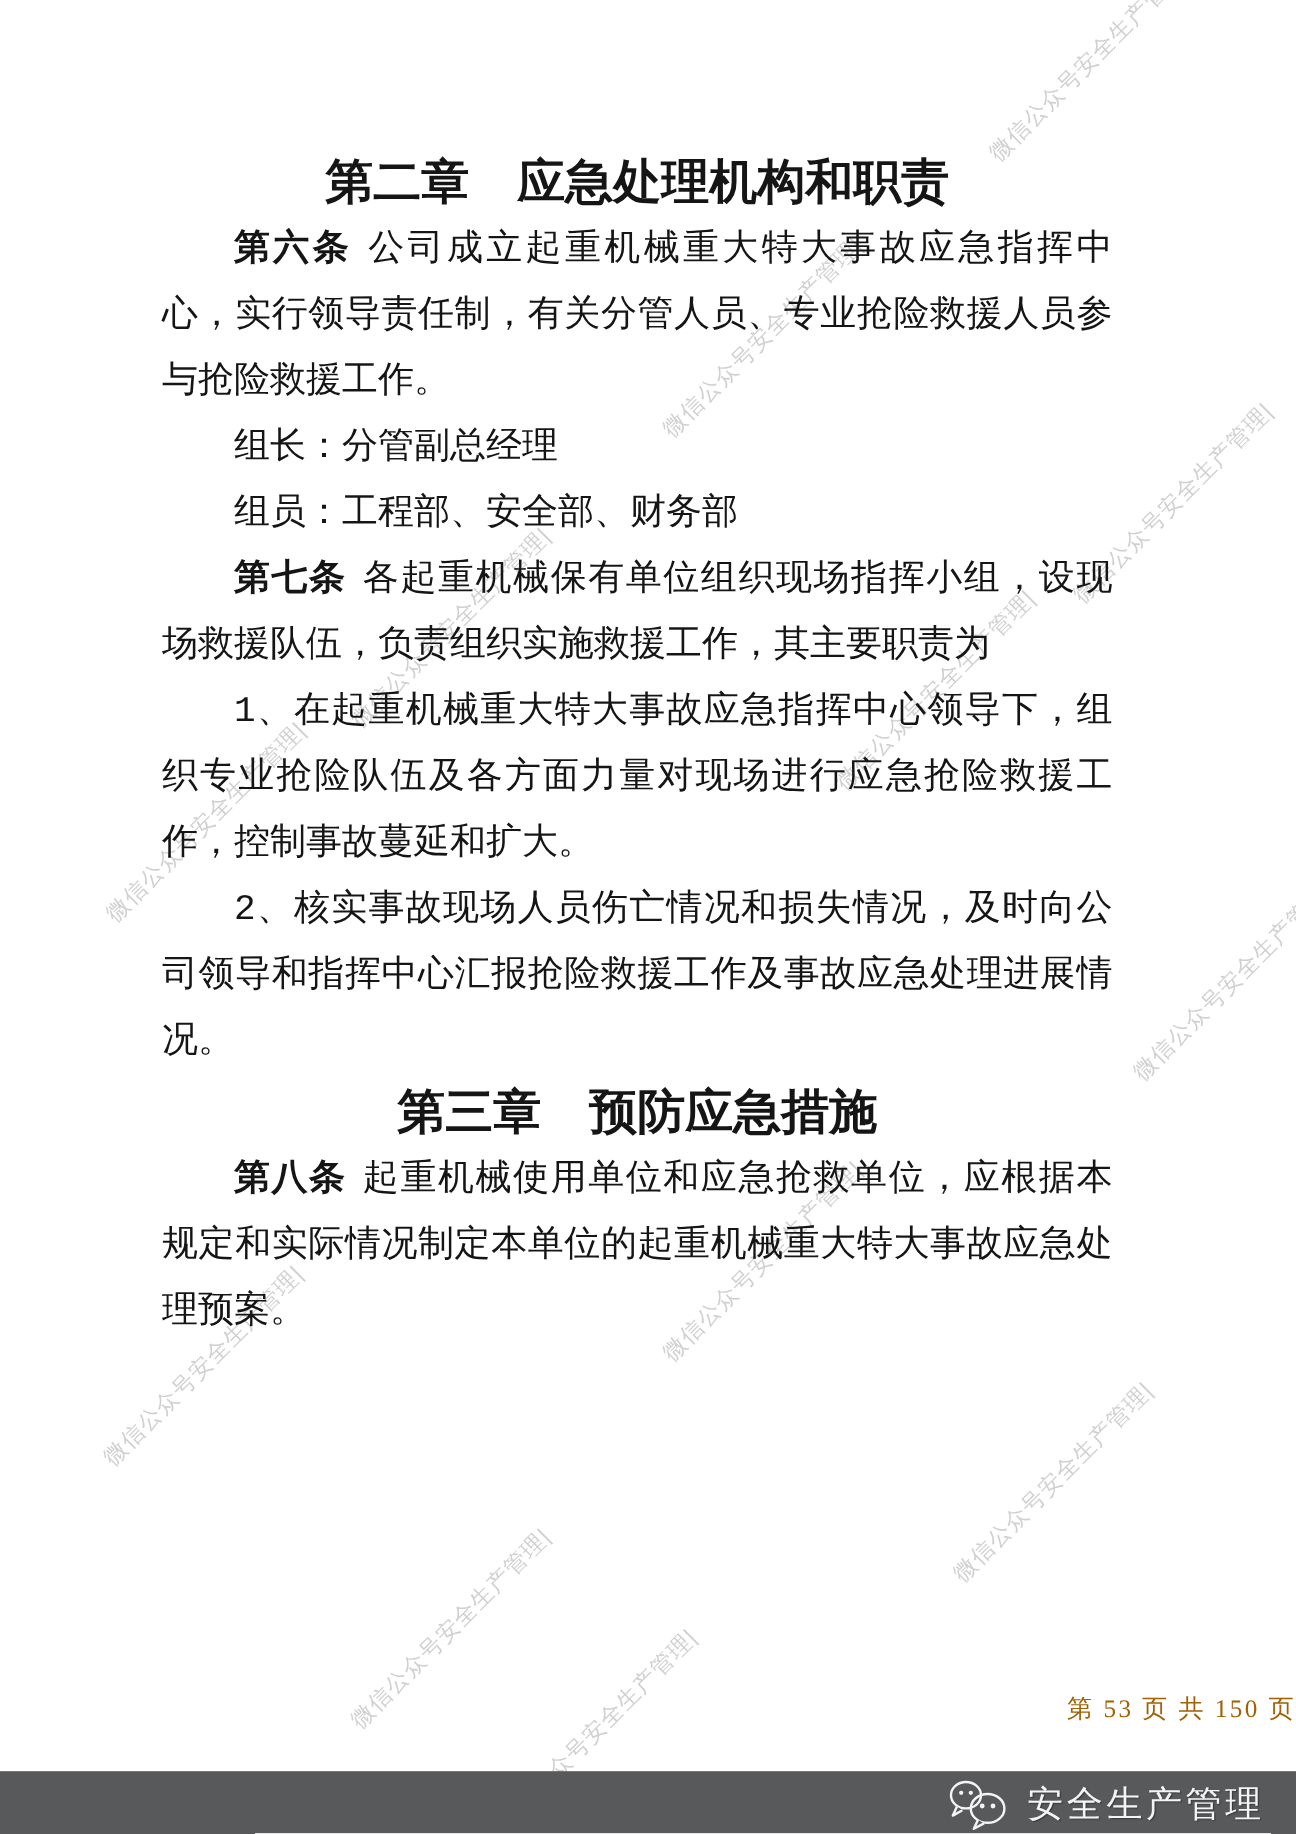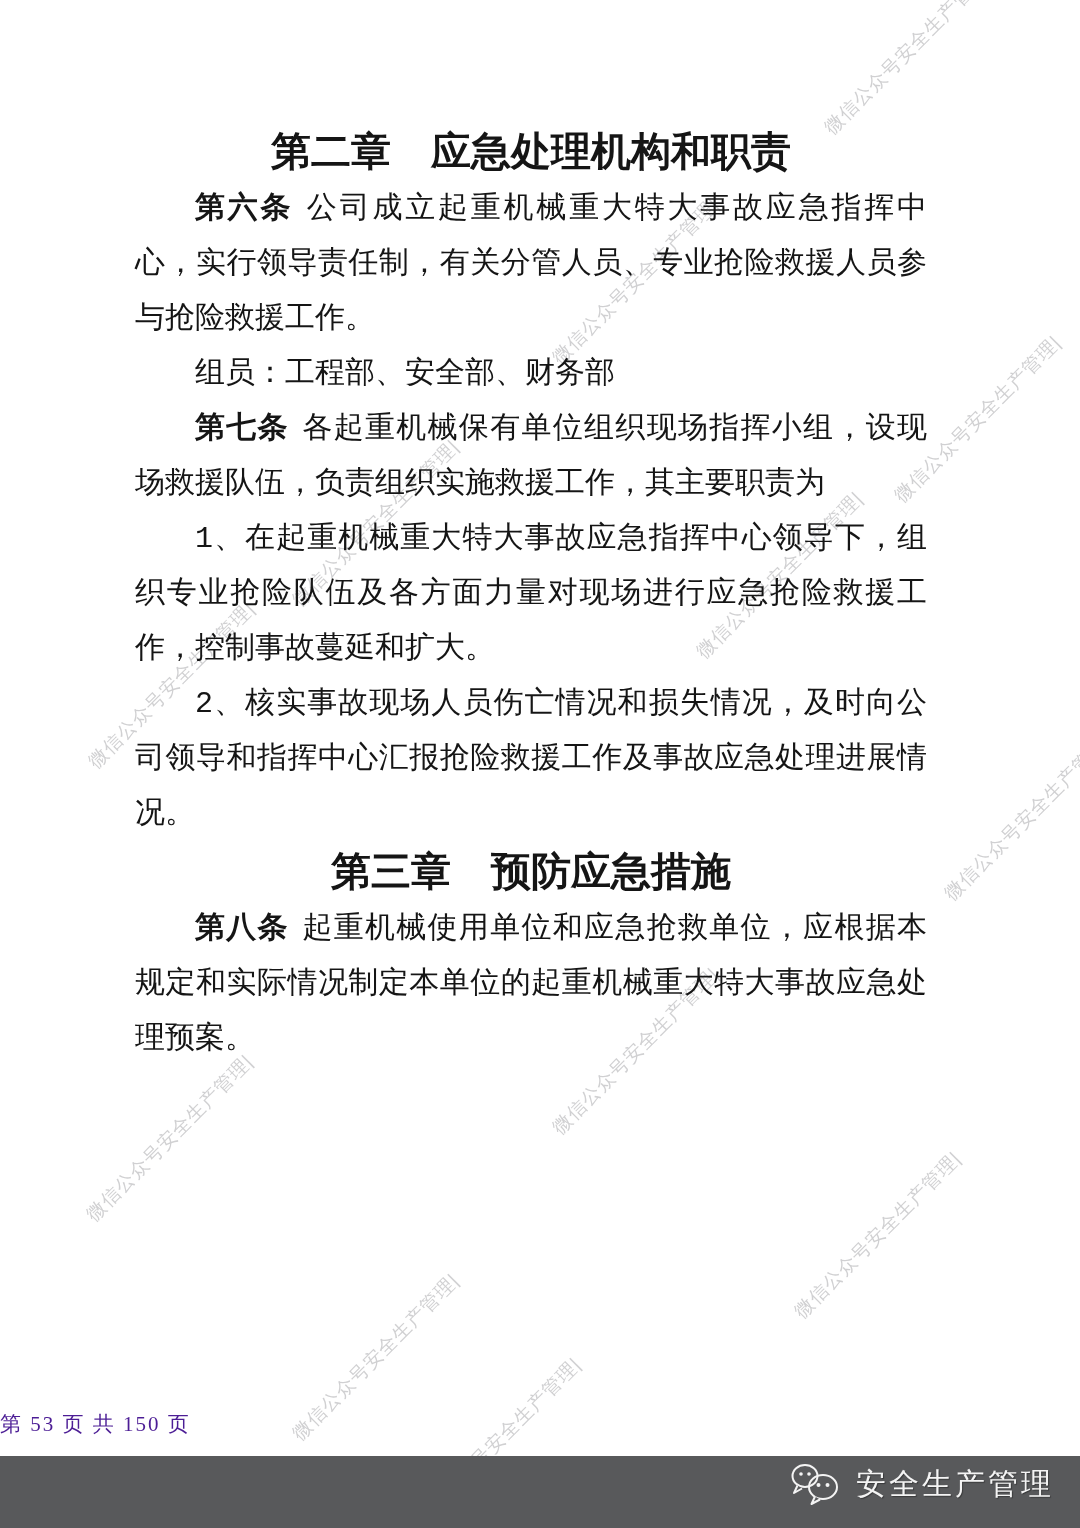--- a/index.html
+++ b/index.html
@@ -60,31 +60,31 @@
     text-indent:2em;
     font-family:Liberation Mono, monospace;
   }
   .article-label{font-weight:700;margin-right:.45em;}
 
   
   .page-num{
     position:absolute;
     left:0;right:0;top:1410px;
     z-index:2;
-    text-align:left;
+    text-align:right;
     font-size:21px;
     letter-spacing:2px;
-    color:#4c1d95;
+    color:#a16207;
   }
 
   
   .brand-bar{
     position:absolute;
     left:0;bottom:0;
-    width:100%;height:72px;
+    width:100%;height:52px;
     background:#58595b;
     z-index:3;
     box-sizing:border-box;
     display:flex;
     justify-content:flex-end;
     align-items:flex-start;
     gap:10px;
     padding:6px 26px 0 0;
   }
   .brand-logo{display:inline-block;width:58px;height:46px;}
@@ -116,20 +116,21 @@
     <span class="wm">微信公众号安全生产管理|</span>
     <span class="wm">微信公众号安全生产管理|</span>
   </div>
 
   <main class="doc">
 
     <h2 class="heading">第二章　应急处理机构和职责</h2>
 
     <p class="para"><b class="article-label">第六条</b><span>公司成立起重机械重大特大事故应急指挥中心，实行领导责任制，有关分管人员、专业抢险救援人员参与抢险救援工作。</span></p>
 
+    <p class="para"><span>组长：分管副总经理</span></p>
 
     <p class="para"><span>组员：工程部、安全部、财务部</span></p>
 
     <p class="para"><b class="article-label">第七条</b><span>各起重机械保有单位组织现场指挥小组，设现场救援队伍，负责组织实施救援工作，其主要职责为</span></p>
 
     <p class="para"><span>1、在起重机械重大特大事故应急指挥中心领导下，组织专业抢险队伍及各方面力量对现场进行应急抢险救援工作，控制事故蔓延和扩大。</span></p>
 
     <p class="para"><span>2、核实事故现场人员伤亡情况和损失情况，及时向公司领导和指挥中心汇报抢险救援工作及事故应急处理进展情况。</span></p>
 
 

